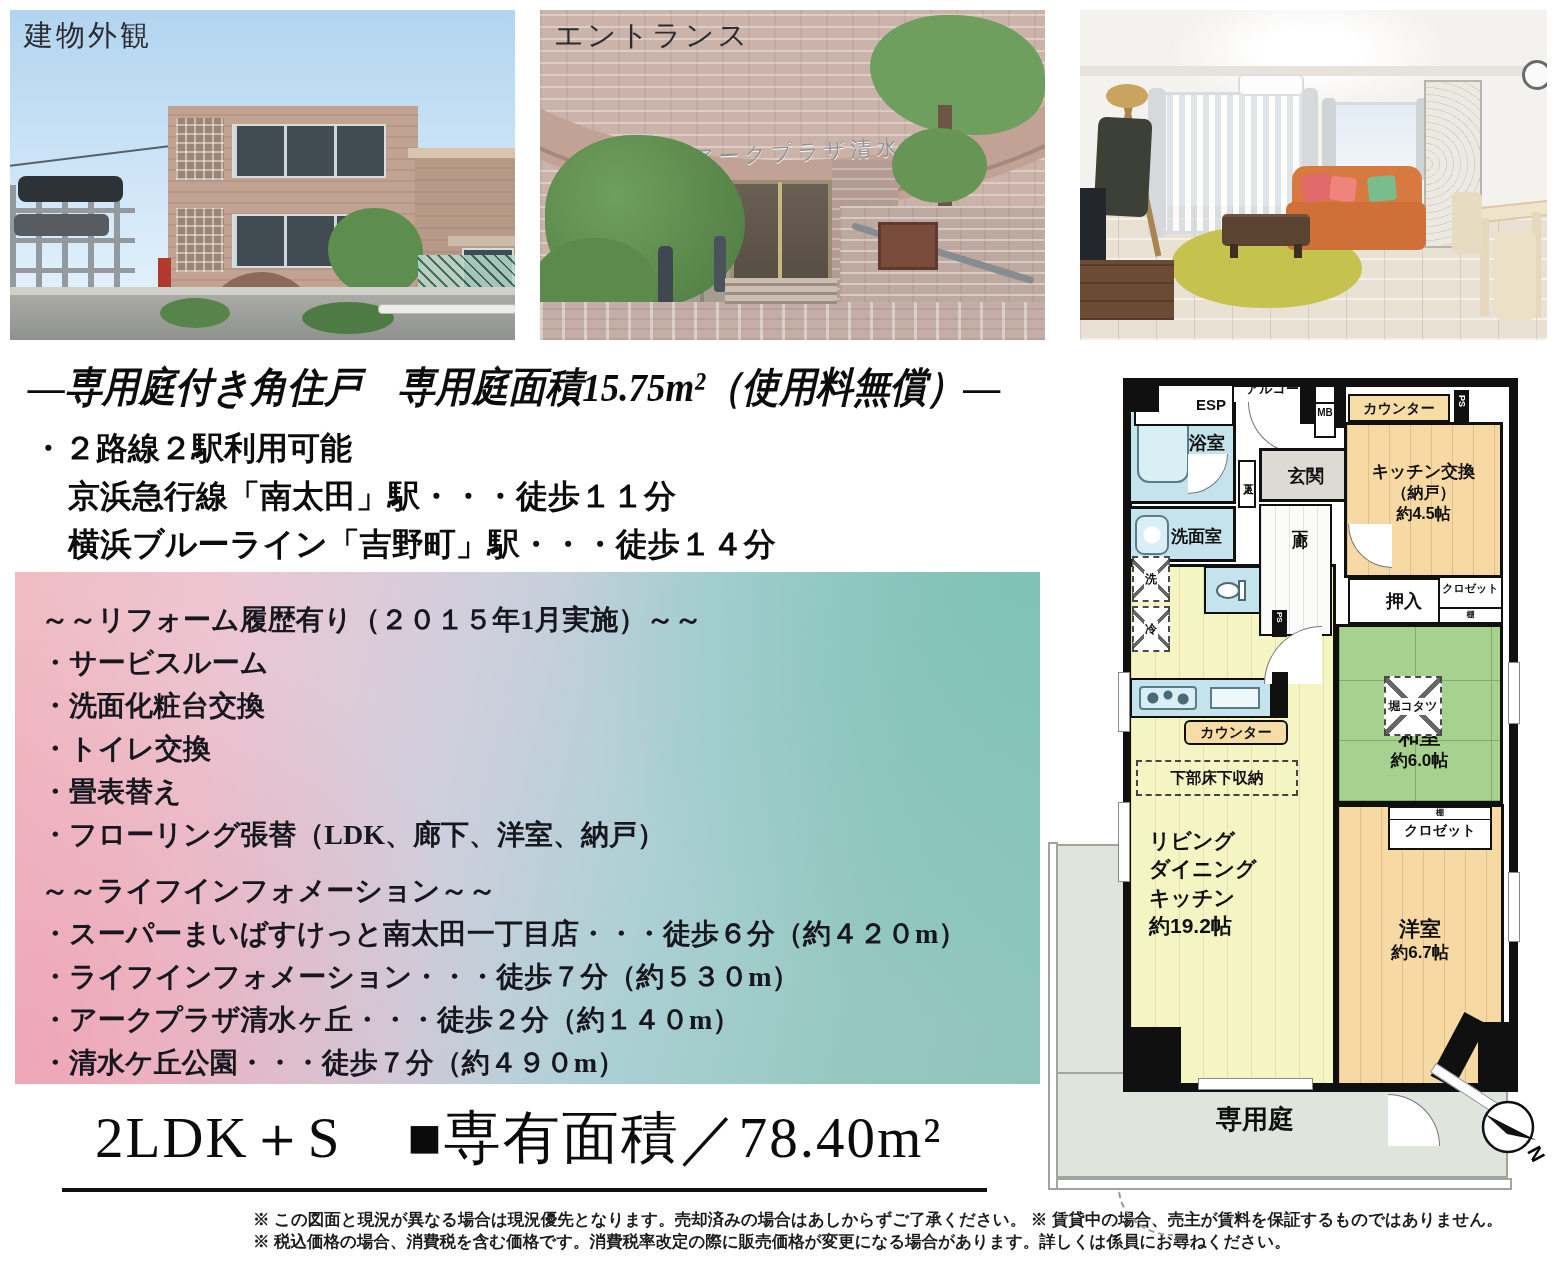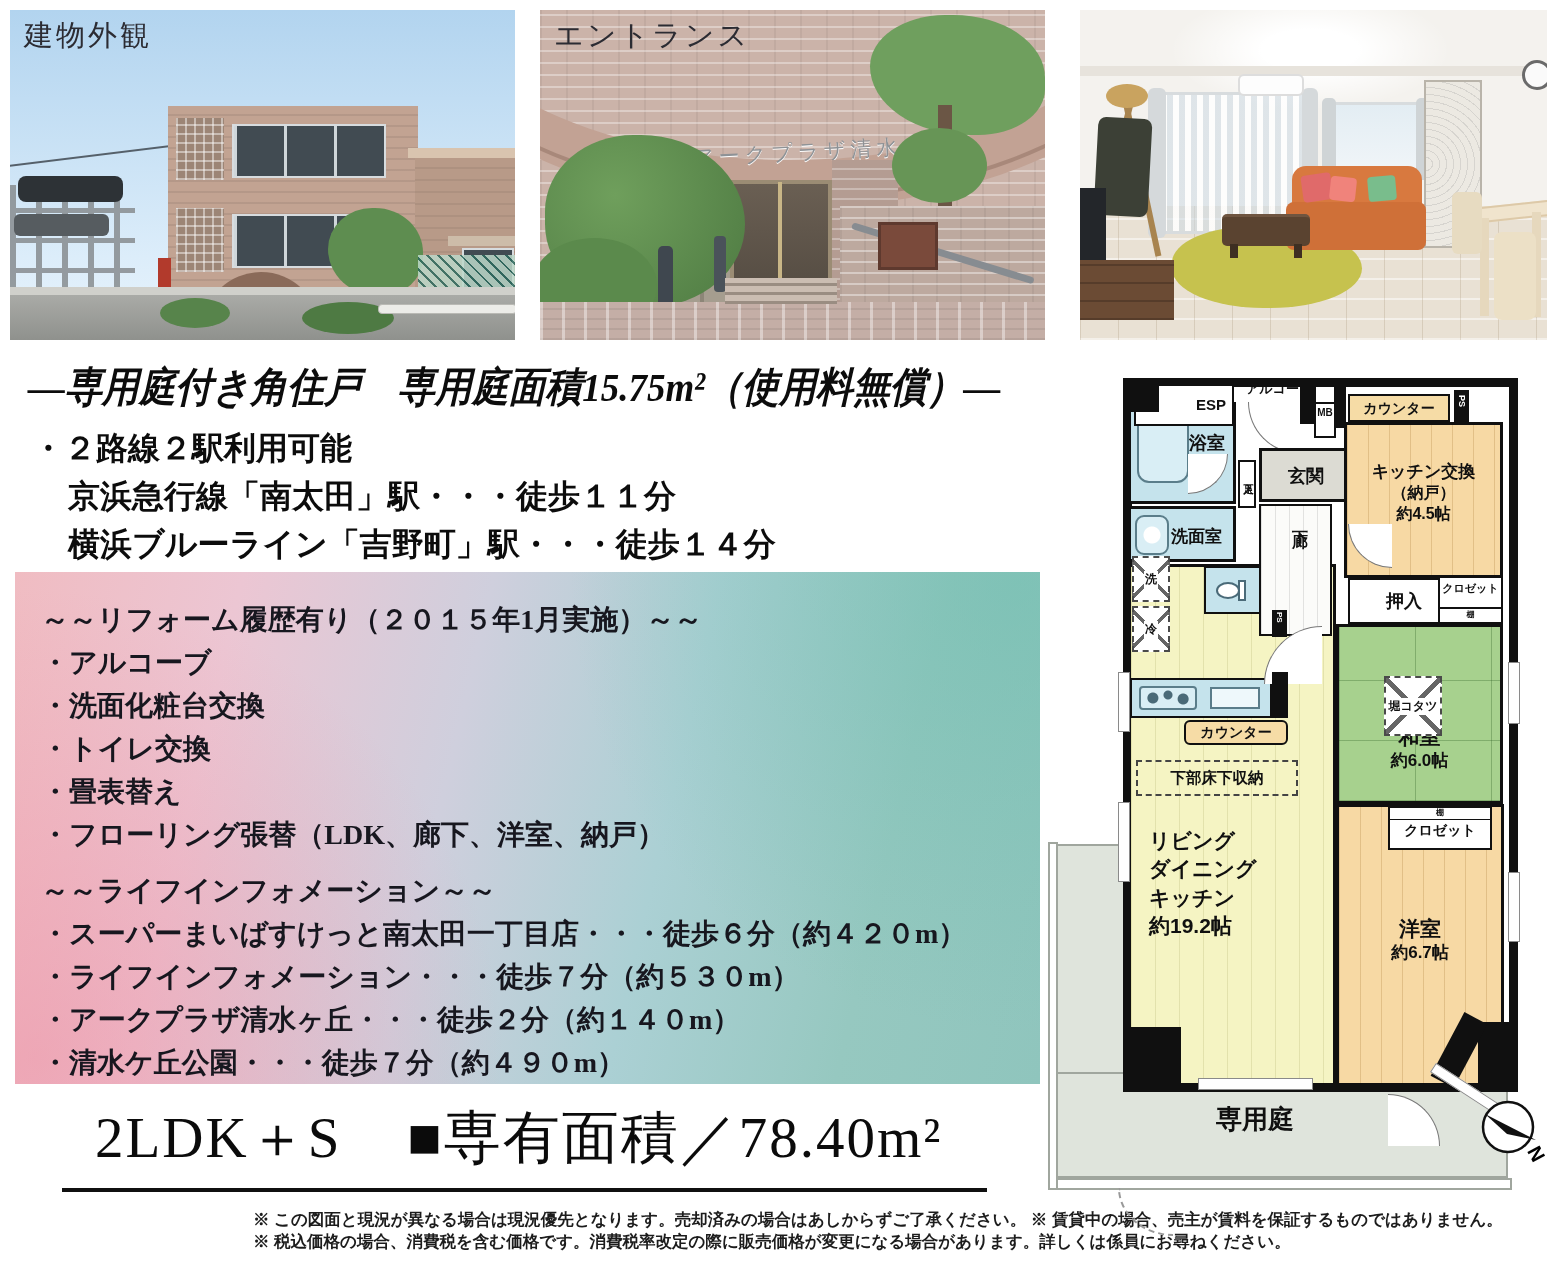--- a/index.html
+++ b/index.html
@@ -148,21 +148,21 @@
   <div class="headline">―専用庭付き角住戸　専用庭面積15.75m²（使用料無償）―</div>
   <div class="access">
     <div>・２路線２駅利用可能</div>
     <div class="ind">京浜急行線「南太田」駅・・・徒歩１１分</div>
     <div class="ind">横浜ブルーライン「吉野町」駅・・・徒歩１４分</div>
   </div>
 
   <div class="infobox">
     <div class="itxt">
       <div class="iline">～～リフォーム履歴有り（２０１５年1月実施）～～</div>
-      <div class="iline">・アルコーブ</div>
+      <div class="iline">・サービスルーム</div>
       <div class="iline">・洗面化粧台交換</div>
       <div class="iline">・トイレ交換</div>
       <div class="iline">・畳表替え</div>
       <div class="iline">・フローリング張替（LDK、廊下、洋室、納戸）</div>
       <div class="igap"></div>
       <div class="iline">～～ライフインフォメーション～～</div>
       <div class="iline">・スーパーまいばすけっと南太田一丁目店・・・徒歩６分（約４２０m）</div>
       <div class="iline">・ライフインフォメーション・・・徒歩７分（約５３０m）</div>
       <div class="iline">・アークプラザ清水ヶ丘・・・徒歩２分（約１４０m）</div>
       <div class="iline">・清水ケ丘公園・・・徒歩７分（約４９０m）</div>

